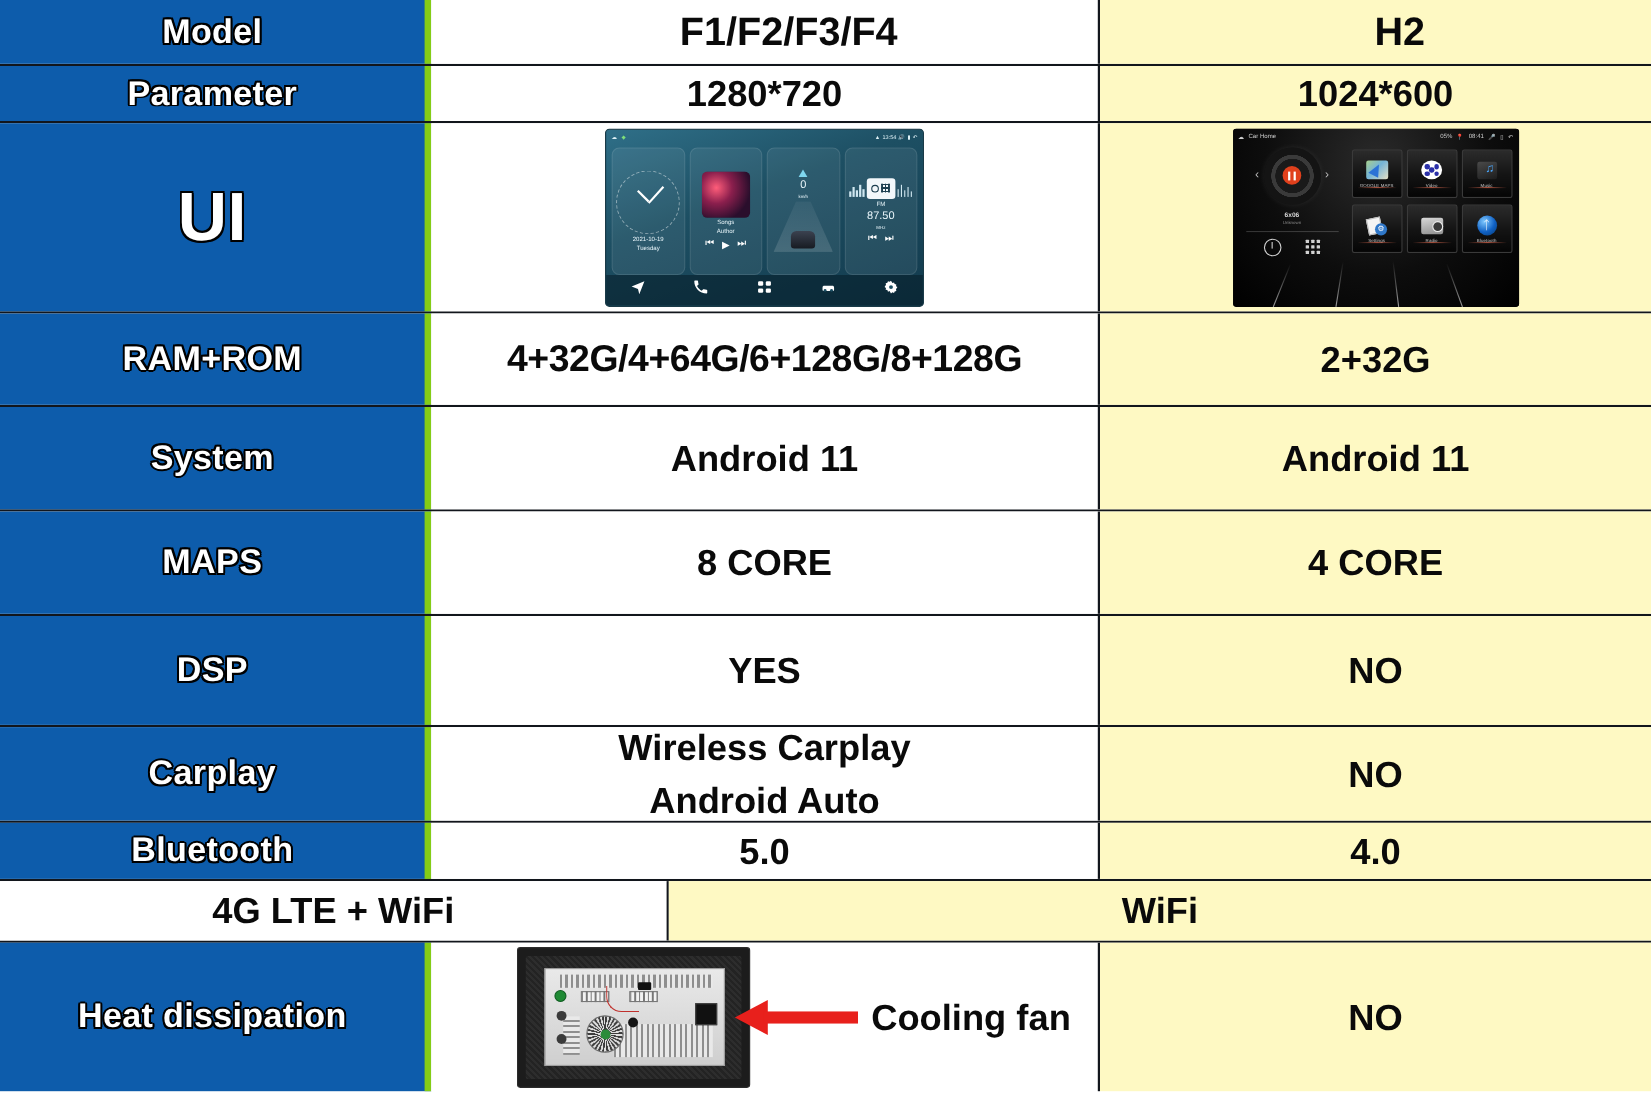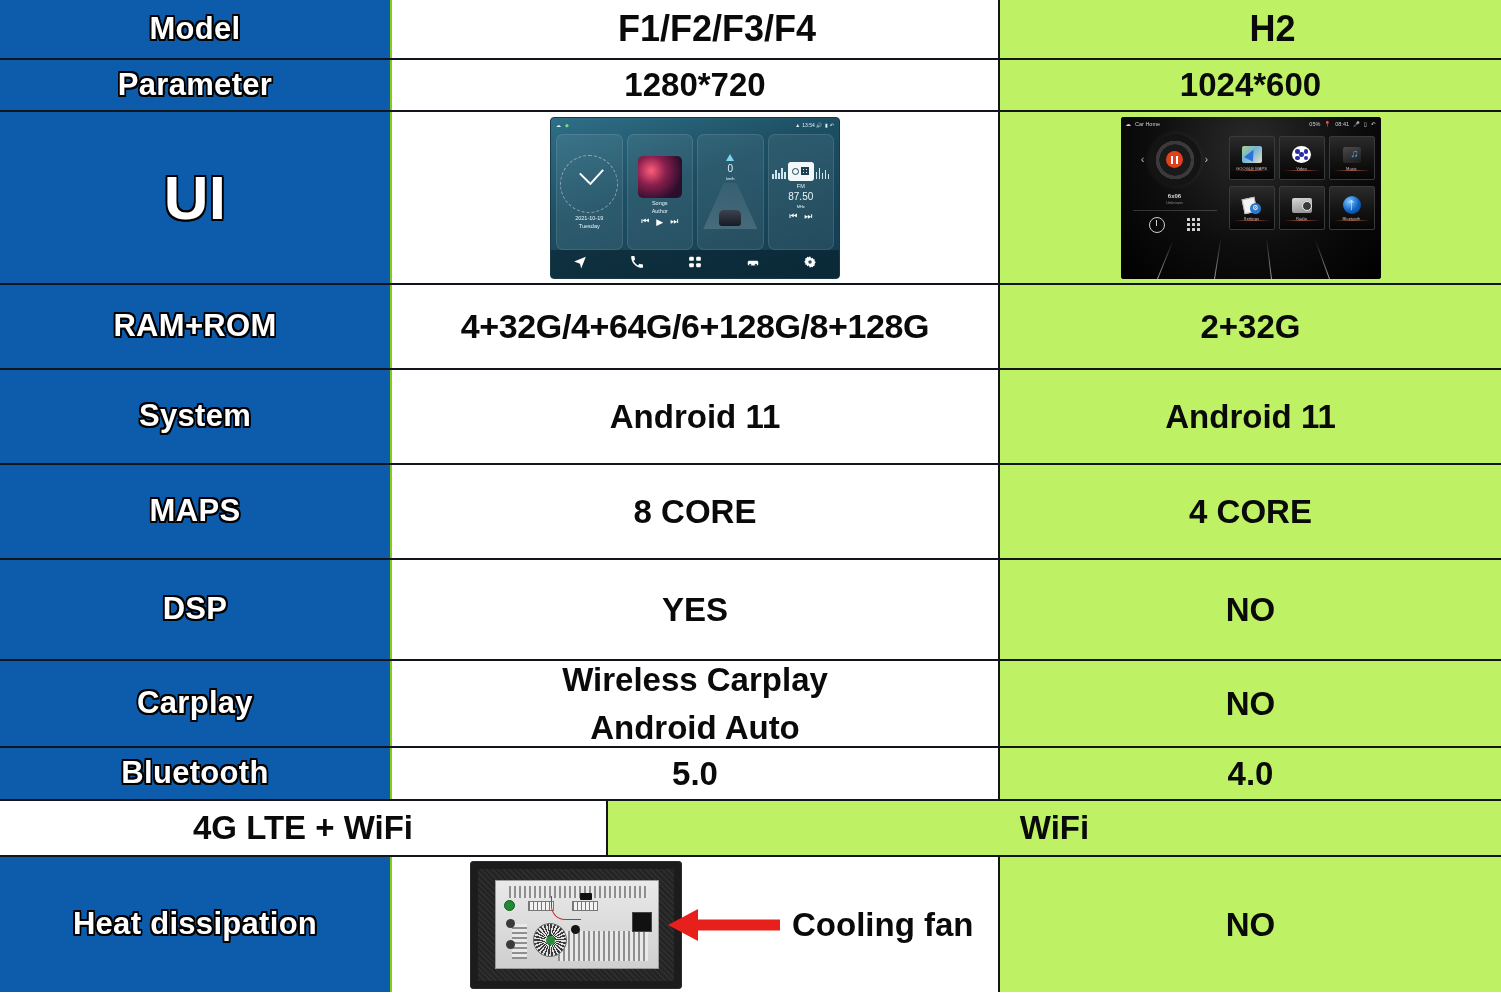--- a/index.html
+++ b/index.html
@@ -14,21 +14,21 @@
     display: flex; flex-direction: column;
     border-collapse: collapse;
   }
   .row { display: flex; width: 100%; border-bottom: 2px solid #12161c; }
   .row:last-child { border-bottom: none; border-radius: 29px; }
 
   .cell-label {
     width: 392px; flex: 0 0 392px;
     background: #0d5cab;
     display: flex; align-items: center; justify-content: center;
-    border-right: 2px solid #84cc16;
+    border-right: 6px solid #84cc16;
     position: relative;
   }
   .cell-label .lbl {
     color: #ffffff;
     font-weight: bold;
     font-size: 31px;
     letter-spacing: 0.3px;
     text-align: center;
     line-height: 1.05;
     text-shadow:
@@ -41,21 +41,21 @@
 
   .cell-mid {
     width: 608px; flex: 0 0 608px;
     background: #ffffff;
     display: flex; align-items: center; justify-content: center;
     border-right: 2px solid #12161c;
     position: relative;
   }
   .cell-right {
     flex: 1 1 auto;
-    background: #bef264;
+    background: #fef9c3;
     display: flex; align-items: center; justify-content: center;
     position: relative;
   }
   .val {
     color: #0a0a0a; font-weight: bold; font-size: 31px;
     text-align: center; line-height: 1.45;
   }
   .val.big { font-size: 33px; }
   .val.ram { font-size: 34px; letter-spacing: -0.4px; }
   .val.hdr { font-size: 36px; margin-left: 44px; }

